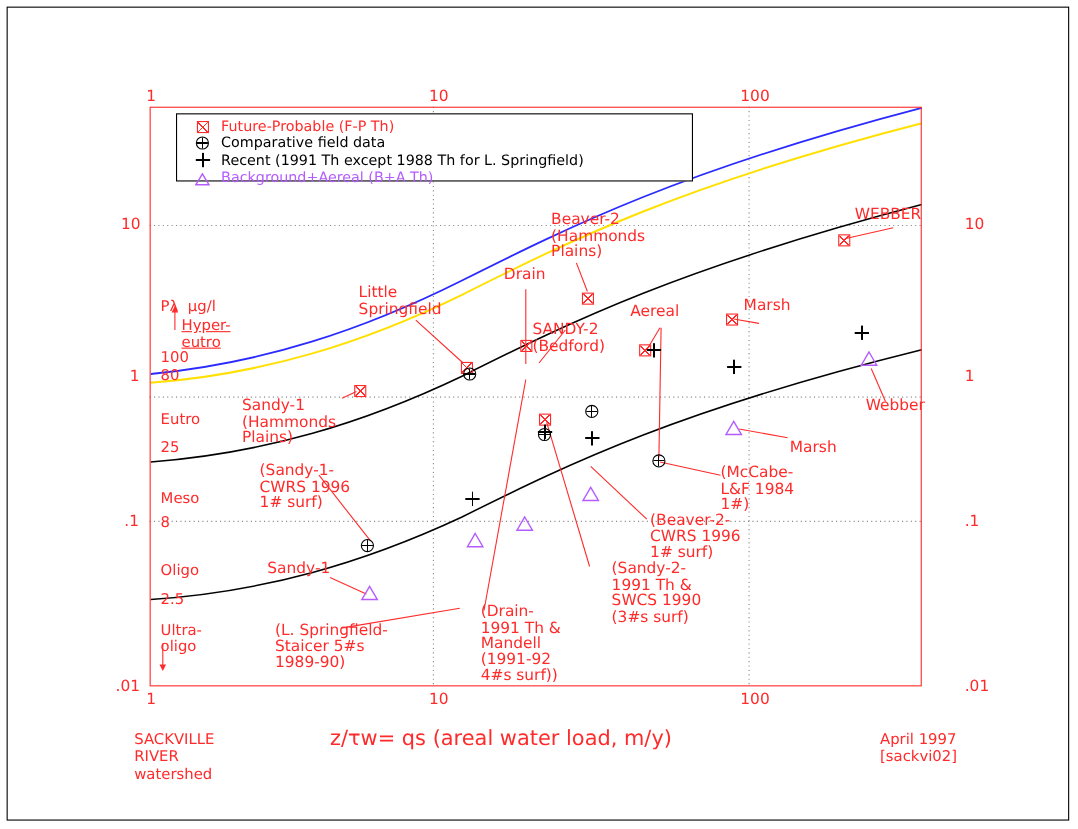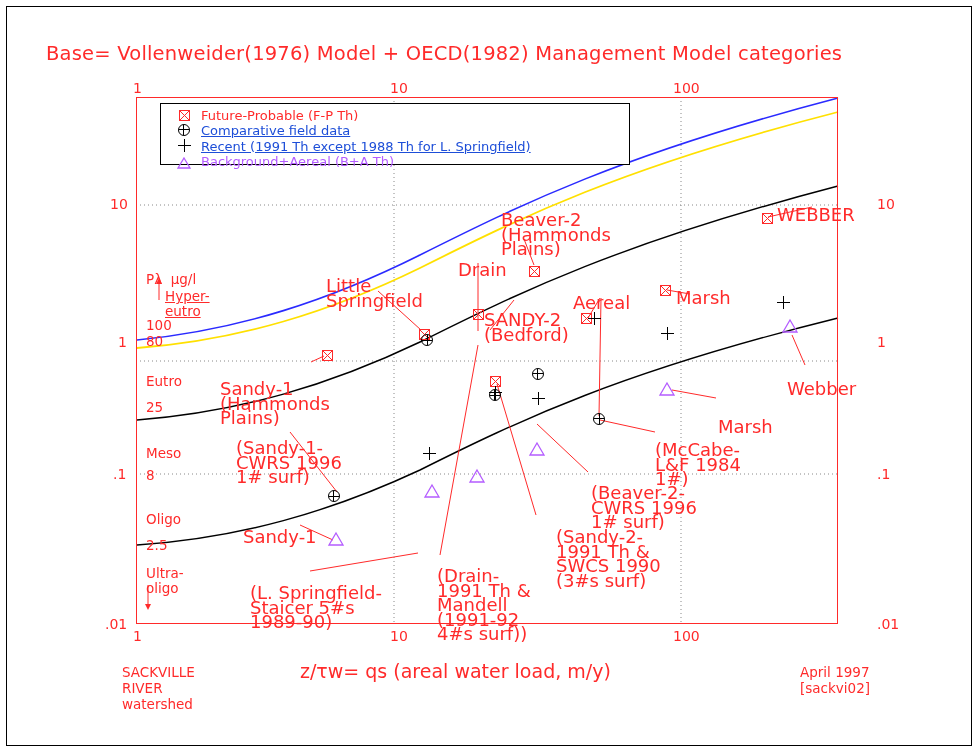--- a/index.html
+++ b/index.html
@@ -37,21 +37,21 @@
   
   #legend{
     position:absolute;left:160px;top:103px;width:470px;height:62px;
     border:1px solid #000;background:#fff;
     padding:3px 6px;box-sizing:border-box;
   }
   .lgrow{display:flex;align-items:center;height:14.5px;margin-top:1px;}
   .lgsym{width:34px;text-align:center;display:inline-block;}
   .lgtxt{font-size:13px;}
   .red{color:#ff2a2a;}
-  .blk{color:#1d4ed8;text-decoration:underline;}
+  .blk{color:#000000;}
   .vio{color:#b45cff;}
   
   .m{position:absolute;}
   .sq-x{
     width:11px;height:11px;border:1.4px solid #ff2a2a;box-sizing:border-box;
     background:
       linear-gradient(to bottom right, transparent 45%, #ff2a2a 45%, #ff2a2a 55%, transparent 55%),
       linear-gradient(to bottom left, transparent 45%, #ff2a2a 45%, #ff2a2a 55%, transparent 55%);
   }
   .circ-p{
@@ -60,32 +60,31 @@
       linear-gradient(to bottom, transparent 45%, #000 45%, #000 55%, transparent 55%),
       linear-gradient(to right, transparent 45%, #000 45%, #000 55%, transparent 55%);
   }
   .plus{
     width:13px;height:13px;
     background:
       linear-gradient(to bottom, transparent 44%, #000 44%, #000 56%, transparent 56%),
       linear-gradient(to right, transparent 44%, #000 44%, #000 56%, transparent 56%);
   }
   
-  .ann{position:absolute;color:#ff2a2a;font-size:18px;line-height:14.5px;white-space:pre;margin-top:20px;}
+  .ann{position:absolute;color:#ff2a2a;font-size:14px;line-height:14.5px;white-space:pre;}
   .scale{position:absolute;color:#ff2a2a;font-size:13.5px;line-height:15px;white-space:pre;}
   .foot{position:absolute;color:#ff2a2a;font-size:13.5px;line-height:16px;white-space:pre;}
   svg.overlay{position:absolute;left:0;top:0;width:980px;height:754px;pointer-events:none;}
 </style>
 </head>
 <body>
 
 <div id="stage">
   <div id="frame"></div>
 
-  <div class="abs ttl">Base= Vollenweider(1976) Model + OECD(1982) Management Model categories</div>
 
   <svg class="overlay">
 
     <line x1="136" y1="361" x2="838" y2="361" stroke="#888" stroke-width="1" stroke-dasharray="1,3"></line>
     <line x1="136" y1="474" x2="838" y2="474" stroke="#888" stroke-width="1" stroke-dasharray="1,3"></line>
     <line x1="136" y1="205" x2="838" y2="205" stroke="#888" stroke-width="1" stroke-dasharray="1,3"></line>
     <line x1="394" y1="97" x2="394" y2="624" stroke="#888" stroke-width="1" stroke-dasharray="1,3"></line>
     <line x1="681" y1="97" x2="681" y2="624" stroke="#888" stroke-width="1" stroke-dasharray="1,3"></line>
 
     <path d="M137,340 C 240,330 330,300 420,255 C 520,205 620,155 838,98" fill="none" stroke="#2a2aff" stroke-width="1.6"></path>

